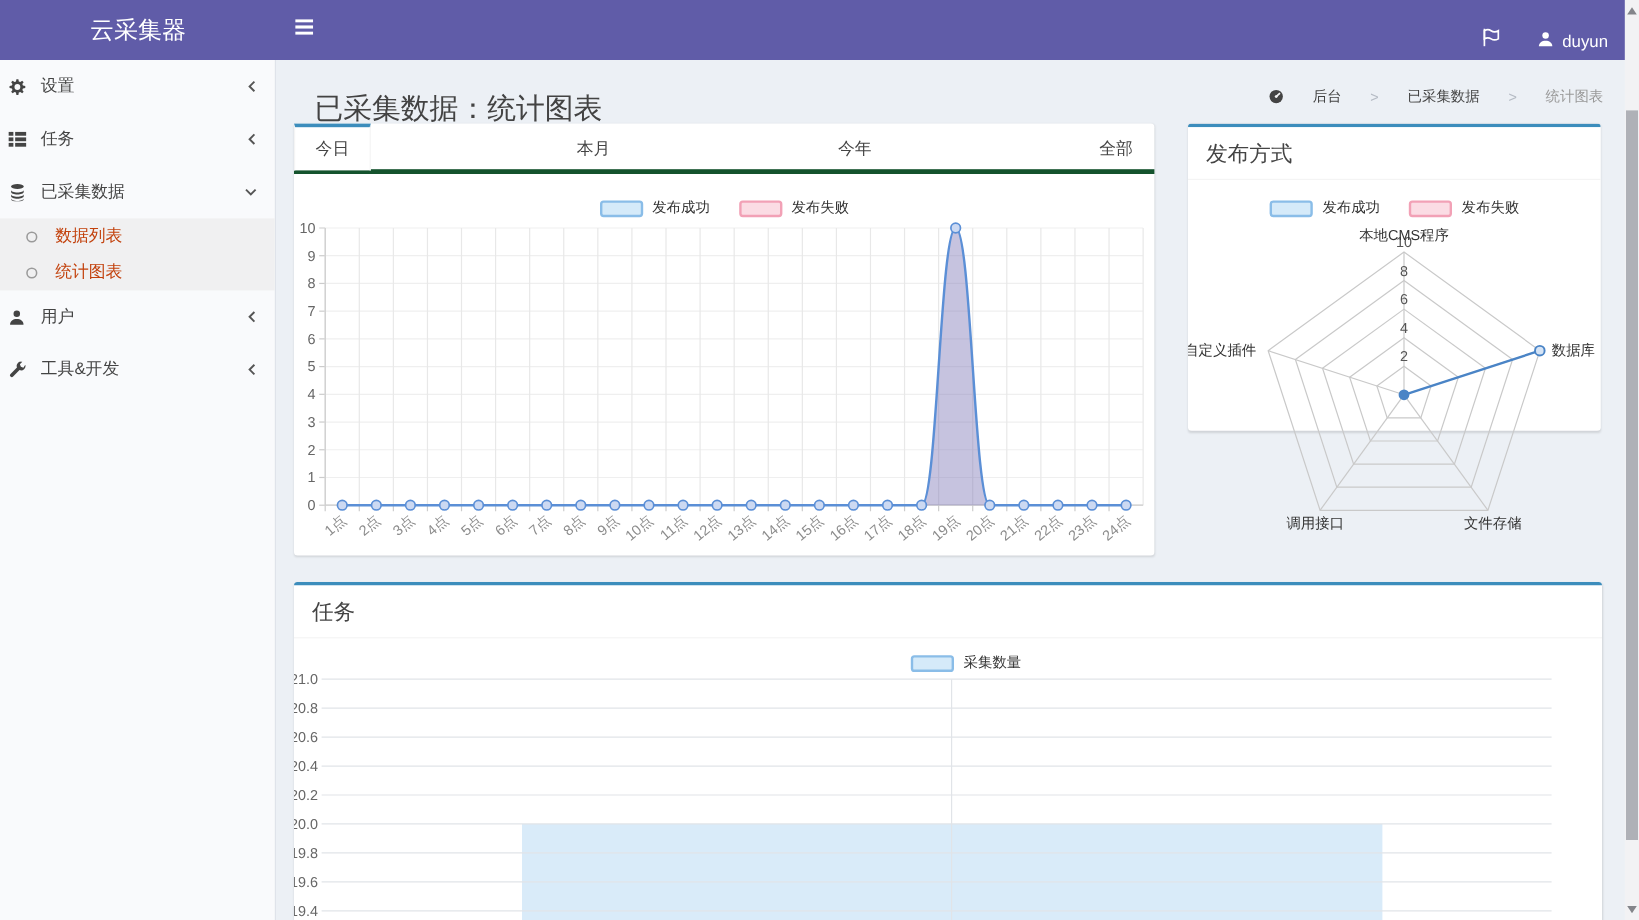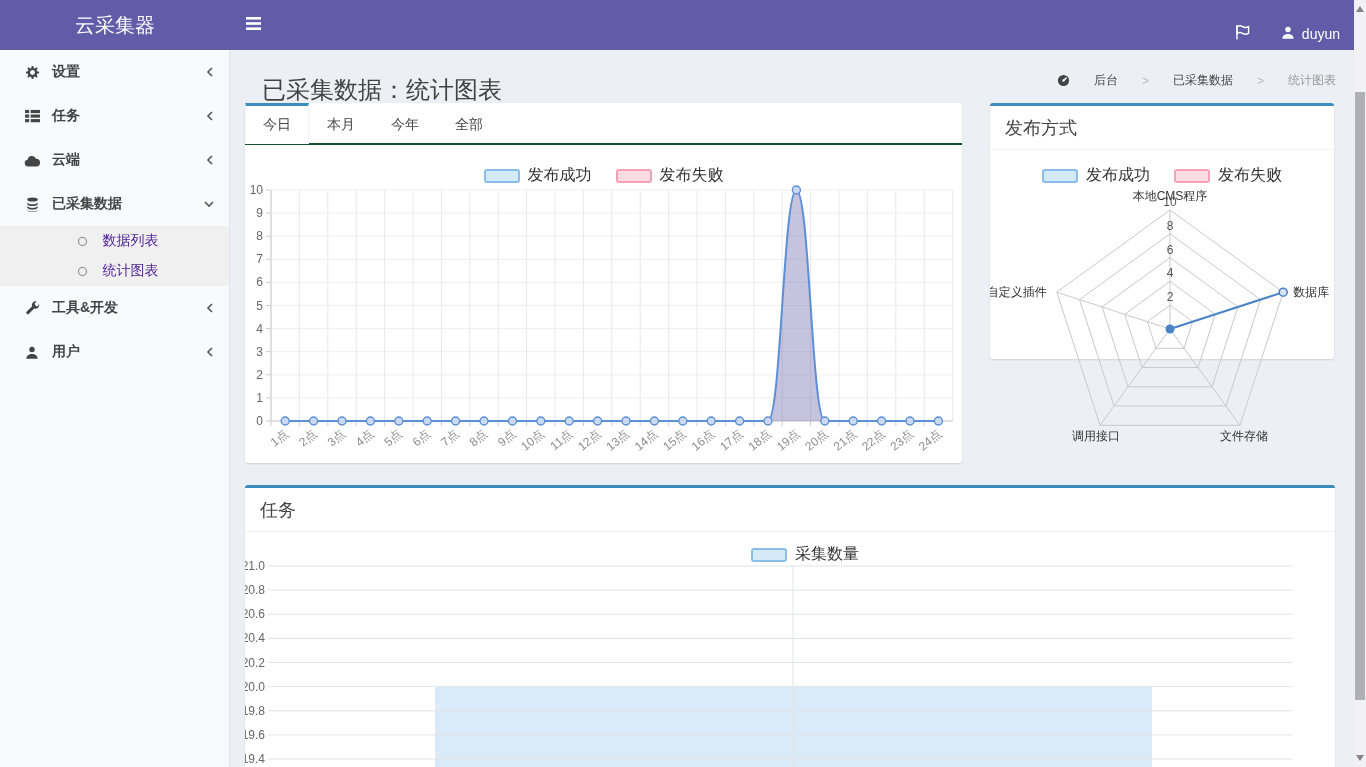--- a/index.html
+++ b/index.html
@@ -11,49 +11,49 @@
   .navbar { position:absolute; top:0; left:0; width:1366px; height:50px; background:var(--navbar,#605ca8); }
   .brand { position:absolute; left:0; top:0; width:230px; height:50px; display:flex; align-items:center; justify-content:center;
            color:#fff; font-size:20px; cursor:pointer; }
   .hamburger { position:absolute; left:230px; top:0; width:46px; height:50px; display:flex; align-items:center; justify-content:center; cursor:pointer; }
   .nav-right { position:absolute; right:26px; top:0; height:67px; display:flex; align-items:center; gap:30px; }
   .nav-flag { display:flex; align-items:center; cursor:pointer; }
   .nav-user { display:flex; align-items:center; gap:7px; color:#fff; font-size:14px; cursor:pointer; }
 
   
   .sidebar { position:absolute; top:50px; left:0; width:230px; height:717px; background:#f9fafc; border-right:1px solid #dfe3ea; }
-  .side-item { display:flex; align-items:center; height:44px; padding:0 14px 0 23px; gap:11px; color:#444; font-size:14px; font-weight:700; cursor:pointer; }
+  .side-item { display:flex; align-items:center; height:44px; padding:0 14px 0 5px; gap:11px; color:#444; font-size:14px; font-weight:400; cursor:pointer; }
   .si-icon { width:18px; display:flex; justify-content:center; }
   .si-label { flex:1; }
   .si-chev { display:flex; }
   .side-sub { background:#f0f0f1; }
-  .sub-item { display:flex; align-items:center; height:30px; padding:0 14px 0 17px; gap:11px; color:#4c1d95; font-size:14px; cursor:pointer;justify-content:center; }
+  .sub-item { display:flex; align-items:center; height:30px; padding:0 14px 0 17px; gap:11px; color:#c2410c; font-size:14px; cursor:pointer; }
 
   
   .content { position:absolute; left:231px; top:50px; width:1123px; height:717px; }
   .page-title { position:absolute; left:15px; top:8px; margin:16px; font-size:24px; font-weight:500; color:#434343; }
   .breadcrumb { position:absolute; right:18px; top:22px; display:flex; align-items:center; gap:24px; font-size:12px; color:#444; }
   .breadcrumb .bc-link { cursor:pointer; color:#444; }
   .breadcrumb .bc-sep { color:#b5bbc4; }
   .breadcrumb .bc-active { color:#999; }
 
   .card { position:absolute; background:#fff; border-radius:3px; box-shadow:0 1px 2px rgba(0,0,0,.12); }
   #card-stats   { left:14px;  top:53px;  width:717px;  height:360px; }
   #card-publish { left:759px; top:53px;  width:344px;  height:256px; border-top:3px solid var(--primary,#3c8dbc); }
   #card-tasks   { left:14px;  top:435px; width:1090px; height:345px; border-top:3px solid var(--primary,#3c8dbc); }
 
-  .tabs { display:flex; height:42px; border-bottom:2px solid #14532d; }
+  .tabs { display:flex; height:42px; border-bottom:4px solid #14532d;justify-content:space-between; }
   .tab { width:64px; display:flex; align-items:center; justify-content:center; font-size:14px; color:#444; cursor:pointer;
          border-top:3px solid transparent; }
   .tab.active { border-top-color:var(--primary,#3c8dbc); background:#fff; margin-bottom:-1px; border-left:1px solid #f4f4f4; border-right:1px solid #f4f4f4; }
 
   .box-header { height:44px; display:flex; align-items:center; padding:0 15px; font-size:18px; color:#444; border-bottom:1px solid #f4f4f4; }
 
   .legend-row { position:absolute; left:0; right:0; display:flex; justify-content:center; align-items:center; gap:24px; }
-  .legend-item { display:flex; align-items:center; gap:8px; font-size:16px; color:#333; cursor:pointer; }
+  .legend-item { display:flex; align-items:center; gap:8px; font-size:12px; color:#333; cursor:pointer; }
   .swatch { width:36px; height:14px; border:2px solid #999; border-radius:3px; background:#eee; }
 
   .chart-svg { position:absolute; left:0; }
   #svg-line  { top:82px; }
   #svg-radar { top:82px; }
   #svg-bar   { top:72px; }
   svg text { font-family:"Liberation Sans","DejaVu Sans",sans-serif; }
 
   
   .scrollbar { position:absolute; right:0; top:0; width:12px; height:767px; background:#f2f2f4; z-index:60; }
@@ -131,33 +131,20 @@
       </span>
       <span class="si-label">任务</span>
       <span class="si-chev">
         <svg width="10" height="12" viewBox="0 0 10 12" fill="none" stroke="#555" stroke-width="1.6">
             <polyline points="7,2 3,6 7,10"></polyline>
           </svg>
       </span>
     </div>
     <div class="side-item">
       <span class="si-icon">
-        <svg width="16" height="13" viewBox="0 0 16 13" fill="#444">
-            <path d="M12.3 12.5 H4.1 A3.4 3.4 0 0 1 3.6 5.74 A4.4 4.4 0 0 1 12 4.8 A3.85 3.85 0 0 1 12.3 12.5 Z"></path>
-          </svg>
-      </span>
-      <span class="si-label">云端</span>
-      <span class="si-chev">
-        <svg width="10" height="12" viewBox="0 0 10 12" fill="none" stroke="#555" stroke-width="1.6">
-            <polyline points="7,2 3,6 7,10"></polyline>
-          </svg>
-      </span>
-    </div>
-    <div class="side-item">
-      <span class="si-icon">
         <svg width="15" height="15" viewBox="0 0 16 16" fill="#444">
             <ellipse cx="8" cy="2.6" rx="5.6" ry="2.2"></ellipse>
             <path d="M2.4 5.6 C2.4 6.8 4.9 7.8 8 7.8 S13.6 6.8 13.6 5.6 L13.6 7.4 C13.6 8.6 11.1 9.6 8 9.6 S2.4 8.6 2.4 7.4 Z"></path>
             <path d="M2.4 9.4 C2.4 10.6 4.9 11.6 8 11.6 S13.6 10.6 13.6 9.4 L13.6 11.2 C13.6 12.4 11.1 13.4 8 13.4 S2.4 12.4 2.4 11.2 Z"></path>
             <path d="M2.4 13.2 C2.4 14.4 4.9 15.4 8 15.4 S13.6 14.4 13.6 13.2 L13.6 13.8 C13.6 15 11.1 16 8 16 S2.4 15 2.4 13.8 Z"></path>
           </svg>
       </span>
       <span class="si-label">已采集数据</span>
       <span class="si-chev">
         <svg width="12" height="10" viewBox="0 0 12 10" fill="none" stroke="#555" stroke-width="1.6">
@@ -178,39 +165,39 @@
         <span class="si-icon">
           <svg width="11" height="11" viewBox="0 0 12 12" fill="none" stroke="#9a9a9a" stroke-width="1.4">
               <circle cx="6" cy="6" r="4.4"></circle>
             </svg>
         </span>
         <span>统计图表</span>
       </div>
     </div>
     <div class="side-item">
       <span class="si-icon">
-        <svg width="15" height="15" viewBox="0 0 16 16" fill="#444">
-            <path d="M15 3.1 A3.9 3.9 0 0 1 9.9 7.9 L4.2 13.6 A1.6 1.6 0 1 1 1.9 11.3 L7.6 5.6 A3.9 3.9 0 0 1 12.4 0.5 L10.2 2.7 L11.1 4.9 L13.3 5.8 Z"></path>
-          </svg>
-      </span>
-      <span class="si-label">工具&amp;开发</span>
+        <svg width="14" height="15" viewBox="0 0 16 16" fill="#444">
+            <circle cx="8" cy="4.6" r="3.1"></circle>
+            <path d="M1.6 15 C1.6 11.4 4.5 9.6 8 9.6 S14.4 11.4 14.4 15 Z"></path>
+          </svg>
+      </span>
+      <span class="si-label">用户</span>
       <span class="si-chev">
         <svg width="10" height="12" viewBox="0 0 10 12" fill="none" stroke="#555" stroke-width="1.6">
             <polyline points="7,2 3,6 7,10"></polyline>
           </svg>
       </span>
     </div>
     <div class="side-item">
       <span class="si-icon">
-        <svg width="14" height="15" viewBox="0 0 16 16" fill="#444">
-            <circle cx="8" cy="4.6" r="3.1"></circle>
-            <path d="M1.6 15 C1.6 11.4 4.5 9.6 8 9.6 S14.4 11.4 14.4 15 Z"></path>
-          </svg>
-      </span>
-      <span class="si-label">用户</span>
+        <svg width="15" height="15" viewBox="0 0 16 16" fill="#444">
+            <path d="M15 3.1 A3.9 3.9 0 0 1 9.9 7.9 L4.2 13.6 A1.6 1.6 0 1 1 1.9 11.3 L7.6 5.6 A3.9 3.9 0 0 1 12.4 0.5 L10.2 2.7 L11.1 4.9 L13.3 5.8 Z"></path>
+          </svg>
+      </span>
+      <span class="si-label">工具&amp;开发</span>
       <span class="si-chev">
         <svg width="10" height="12" viewBox="0 0 10 12" fill="none" stroke="#555" stroke-width="1.6">
             <polyline points="7,2 3,6 7,10"></polyline>
           </svg>
       </span>
     </div>
   </div>
 
   <div class="content">
     <div class="page-head">

